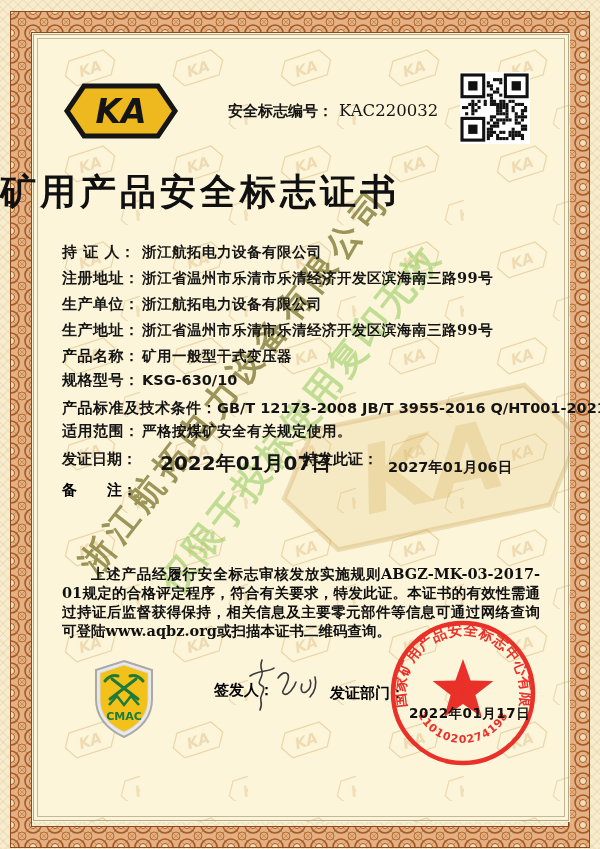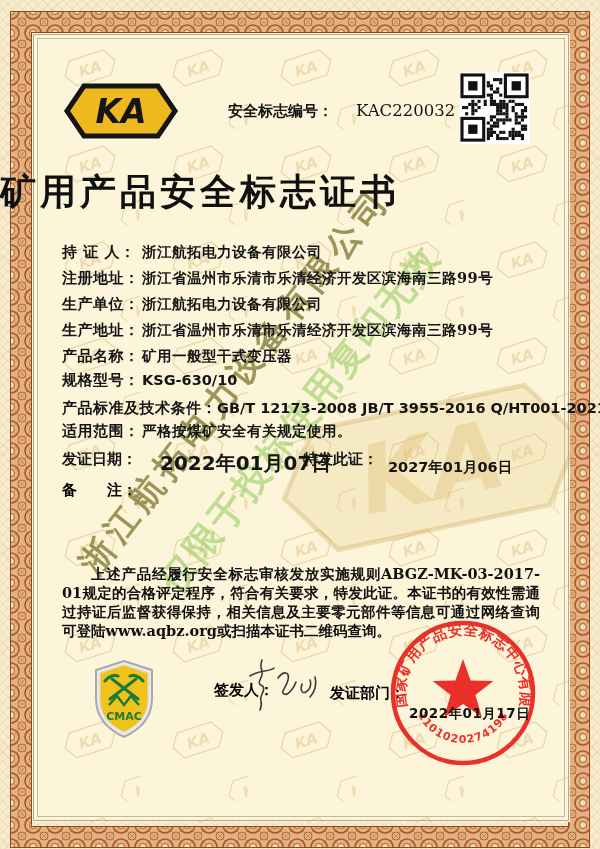--- a/index.html
+++ b/index.html
@@ -15,21 +15,21 @@
   .frame1{position:absolute;left:33px;top:34px;right:31px;bottom:28px;border:1px solid #b3a98c;z-index:4;}
   .frame2{position:absolute;left:37px;top:38px;right:35px;bottom:32px;border:1px solid #c2b898;z-index:4;}
   .wm-text{position:absolute;z-index:5;white-space:nowrap;text-align:center;font-weight:700;pointer-events:none;}
   .wm-company{left:-20px;top:358px;width:510px;transform:rotate(-52deg);
     color:rgba(118,112,40,.72);font-size:34px;letter-spacing:6px;font-family:"DejaVu Serif","Liberation Serif",serif;}
   .wm-bid{left:55px;top:394px;width:490px;transform:rotate(-52deg);
     color:rgba(152,205,100,.60);font-size:37px;letter-spacing:2px;font-family:"DejaVu Serif","Liberation Serif",serif;}
   .content{position:absolute;left:0;top:0;width:600px;height:849px;z-index:6;}
   .abs{position:absolute;}
   .hdr-no{left:228px;top:101px;font-size:15px;font-weight:700;color:#141414;white-space:nowrap;}
-  .hdr-no .val{font-family:"DejaVu Serif","Liberation Serif",serif;font-weight:400;font-size:16.5px;margin-left:23px;}
+  .hdr-no .val{font-family:"DejaVu Serif","Liberation Serif",serif;font-weight:400;font-size:16.5px;margin-left:6px;}
   .title{left:0;top:168px;width:520px;text-align:left;font-size:36px;font-weight:900;
     color:#101010;letter-spacing:4px;}
   .frow{position:absolute;left:62px;white-space:nowrap;color:#141414;}
   .flabel{display:inline-block;min-width:80px;font-size:15px;font-weight:700;letter-spacing:0.5px;}
   .fvalue{font-size:14.5px;font-weight:700;font-family:"DejaVu Serif","Liberation Serif",serif;letter-spacing:0.5px;}
   .fvalue.mono{font-family:"DejaVu Sans","Liberation Sans",sans-serif;letter-spacing:0;margin-top:29px;}
   .r1{top:242px}.r2{top:268px}.r3{top:294px}.r4{top:320px}.r5{top:346px}
   .r6{top:370px}.r7{top:398px}.r8{top:421px}
   .r7 .flabel{min-width:0;}
   .dates{top:450px;left:0;width:600px;}

